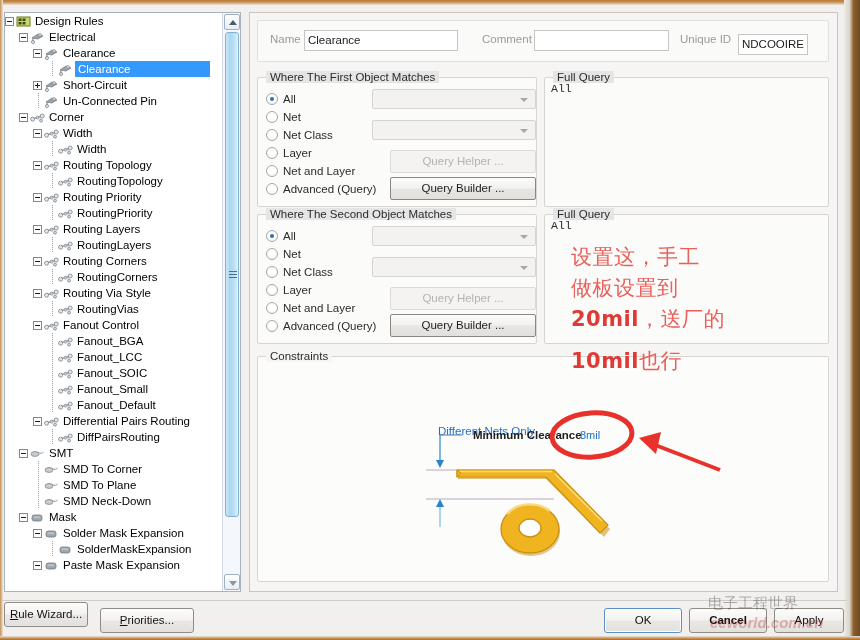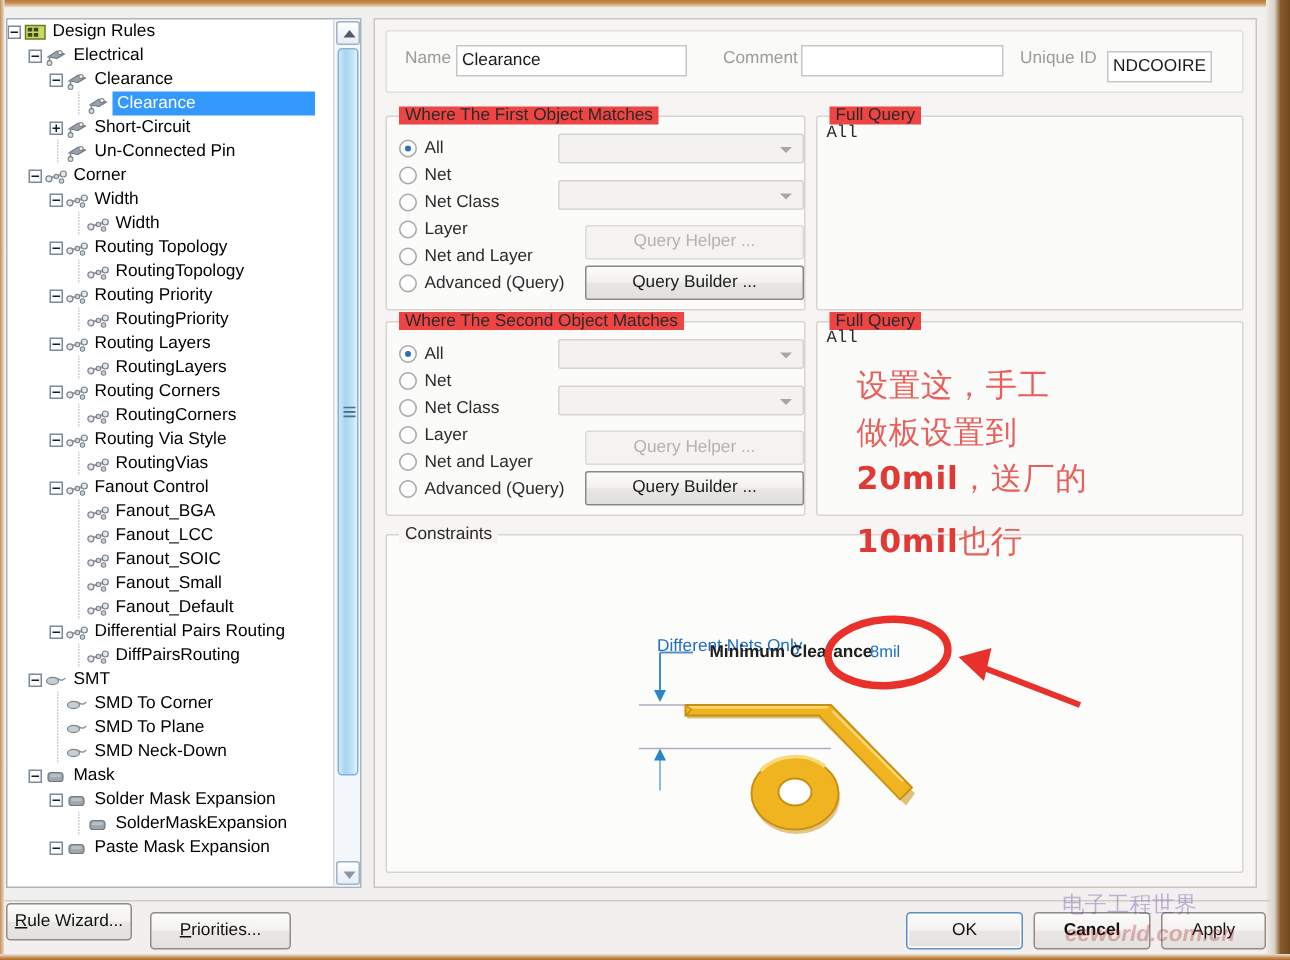--- a/index.html
+++ b/index.html
@@ -143,21 +143,21 @@
   }
   .group {
     position: absolute;
     border: 1px solid #d8d5d0;
     background: #fbfbfa;
     border-radius: 2px;
   }
   .group > .gtitle {
     position: absolute;
     top: -7px; left: 8px;
-    background: #ef4444;
+    background: #e5e5e5;
     padding: 0 4px;
     font-size: 11.5px;
     color: #2a2a2a;
   }
   
   .hdr-box {
     position: absolute; left: 7px; top: 7px; width: 572px; height: 42px;
     border: 1px solid #e2e0dc; background: #fafaf9; border-radius: 2px;
   }
   .fld-label {
@@ -284,21 +284,21 @@
 
   .watermark {
     position: absolute;
     right: 16px; bottom: 2px;
     width: 120px; height: 40px;
     opacity: 0.30;
     pointer-events: none;
   }
   .wm-top {
     position: absolute; left: 0; top: 0;
-    font-size: 15px; color: #4c1d95; font-family: "DejaVu Sans", sans-serif;
+    font-size: 15px; color: #000000; font-family: "DejaVu Sans", sans-serif;
     white-space: nowrap;
   }
   .wm-bot {
     position: absolute; left: 2px; bottom: 3px;
     font-size: 15px; color: #b02020; font-style: italic; font-weight: bold;
     white-space: nowrap;
   }
 </style>
 </head>
 <body>

